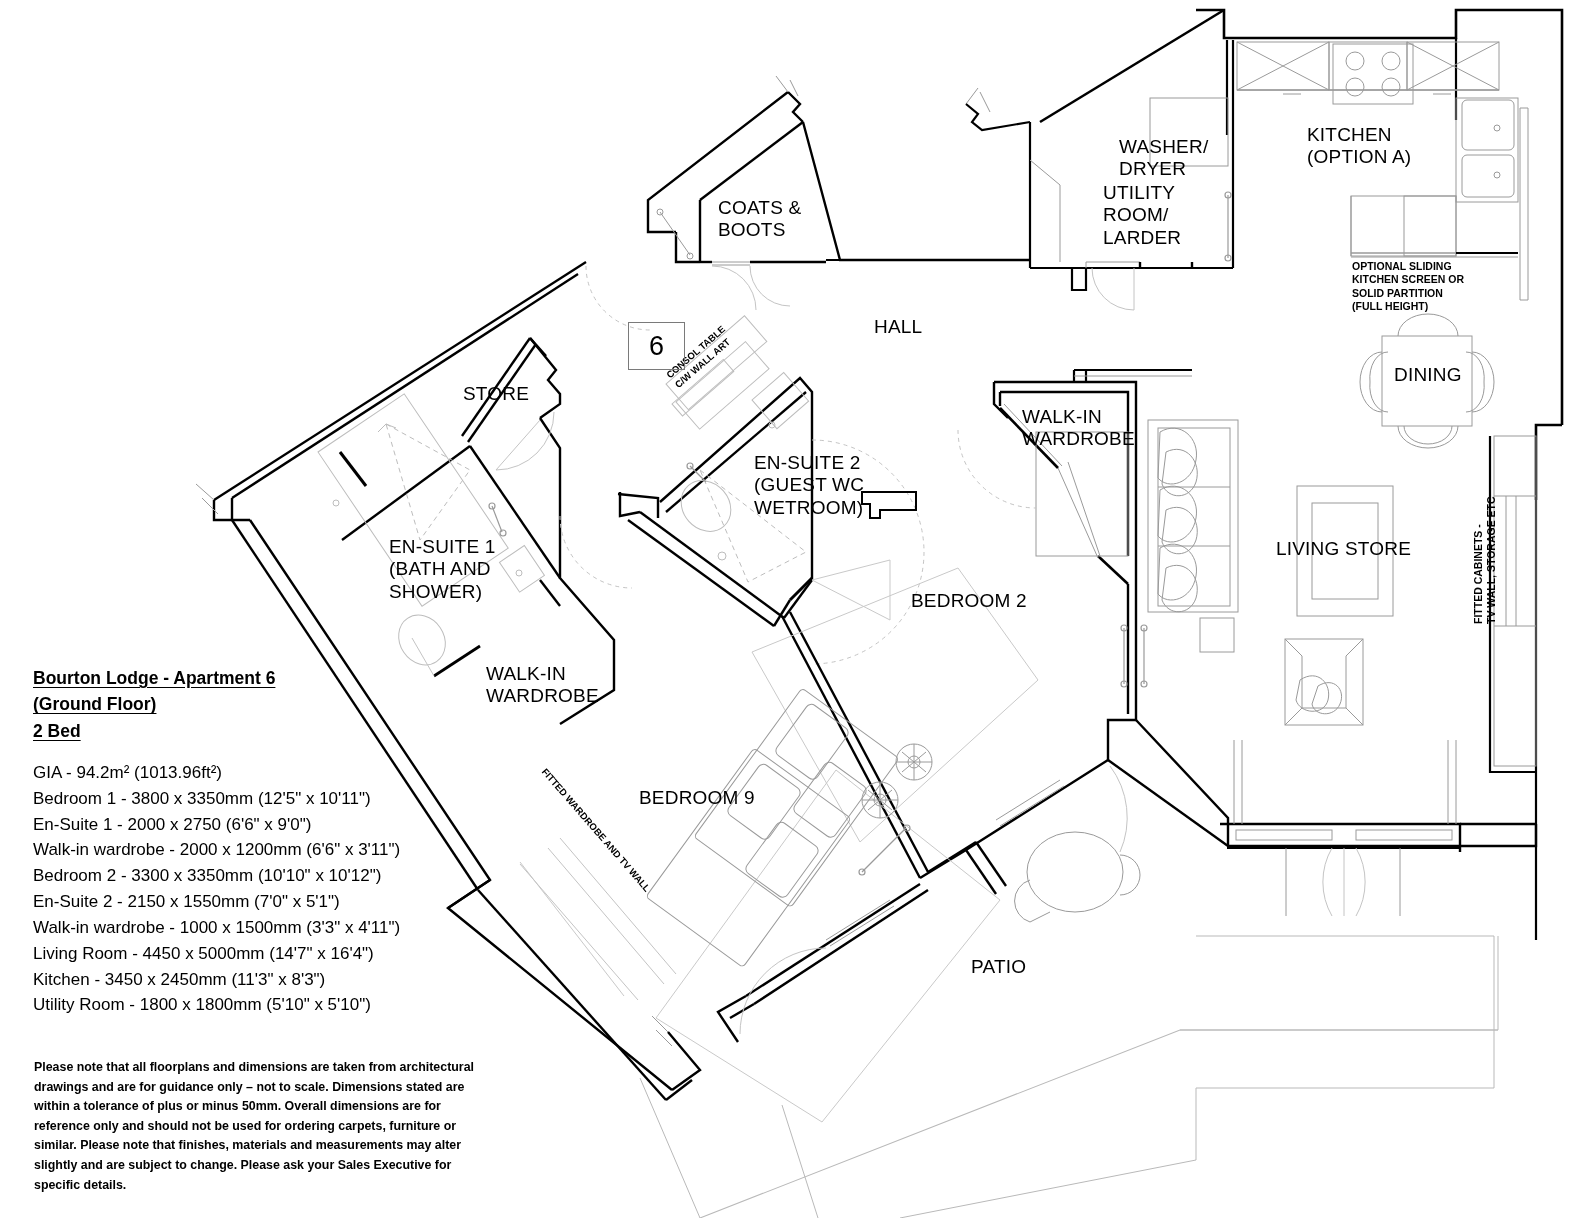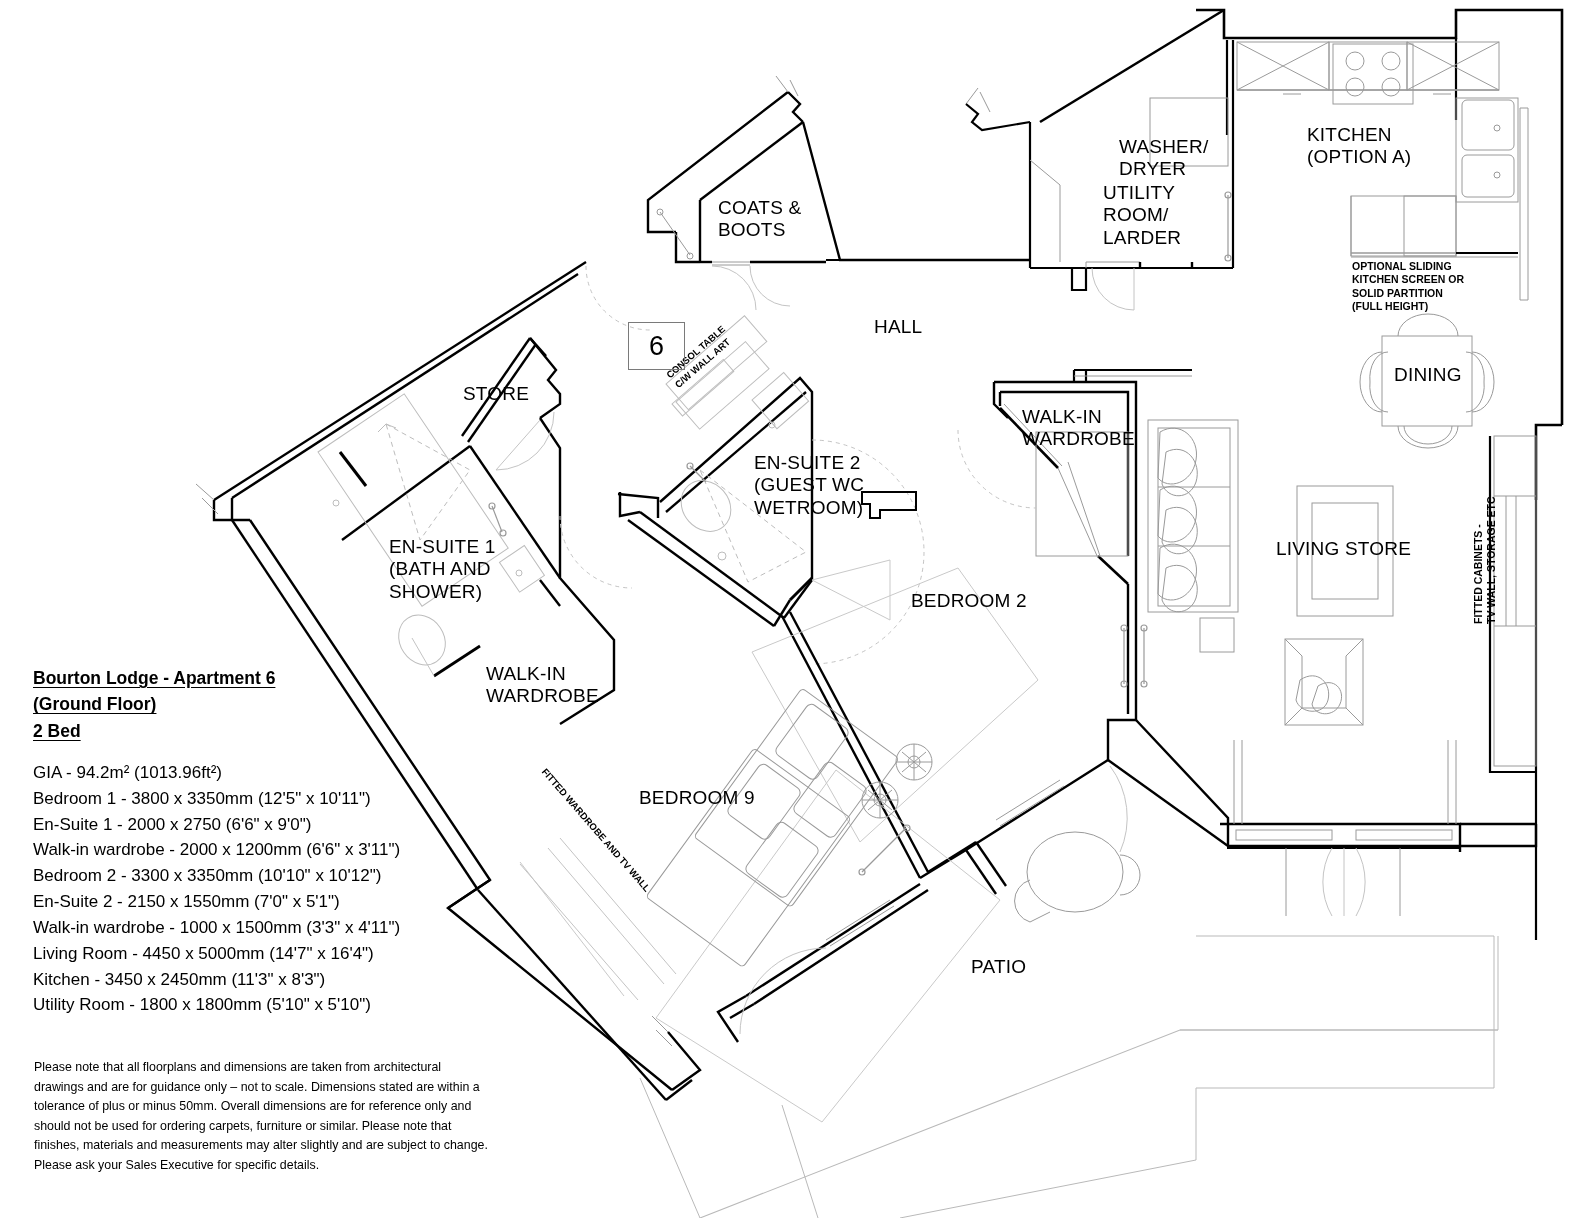--- a/index.html
+++ b/index.html
@@ -10,21 +10,21 @@
   
   .room{font-size:19px;letter-spacing:.2px;}
   .tiny{font-size:10.5px;font-weight:bold;line-height:1.28;}
   
   #titleblock{position:absolute;left:33px;top:665px;width:470px;}
   #titleblock .t-line{font-size:17.5px;font-weight:bold;text-decoration:underline;
         text-underline-offset:3px;line-height:1.5;}
   #dimlist{position:absolute;left:33px;top:760px;width:480px;}
   #dimlist .dim{font-size:17px;line-height:1.52;}
   #disclaimer{position:absolute;left:34px;top:1058px;width:455px;
-        font-size:12.4px;font-weight:normal;line-height:1.58;}
+        font-size:12.4px;font-weight:bold;line-height:1.58;}
   #aptnum{position:absolute;left:628px;top:322px;width:55px;height:46px;
         border:1.4px solid #7a7a7a;display:flex;align-items:center;justify-content:center;
         font-size:27px;}
   .rot{transform-origin:0 0;}
 </style>
 </head>
 <body>
 
 <svg id="plan" viewBox="0 0 1573 1218">
   <defs>

